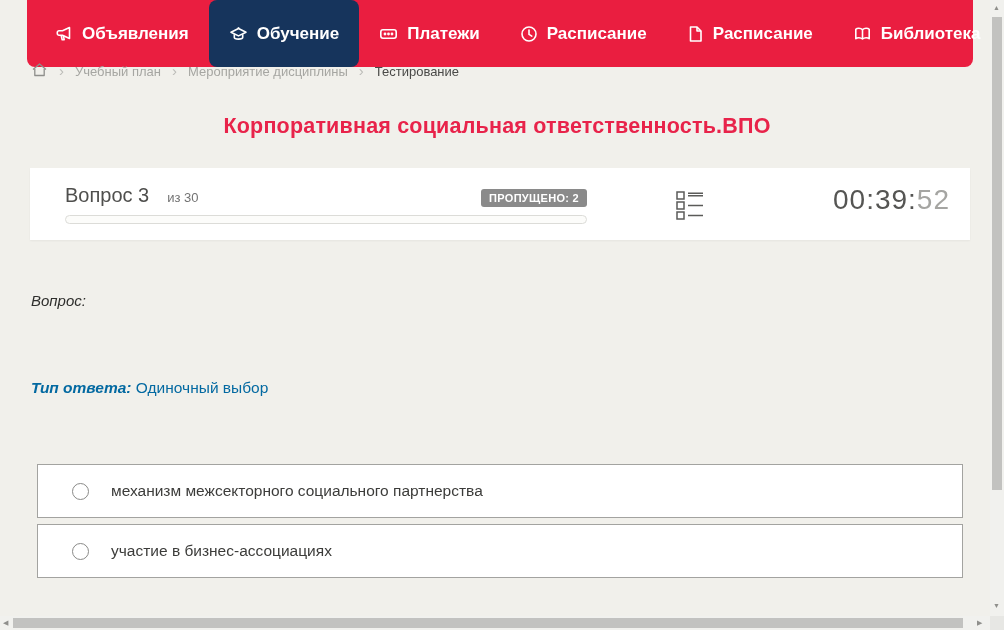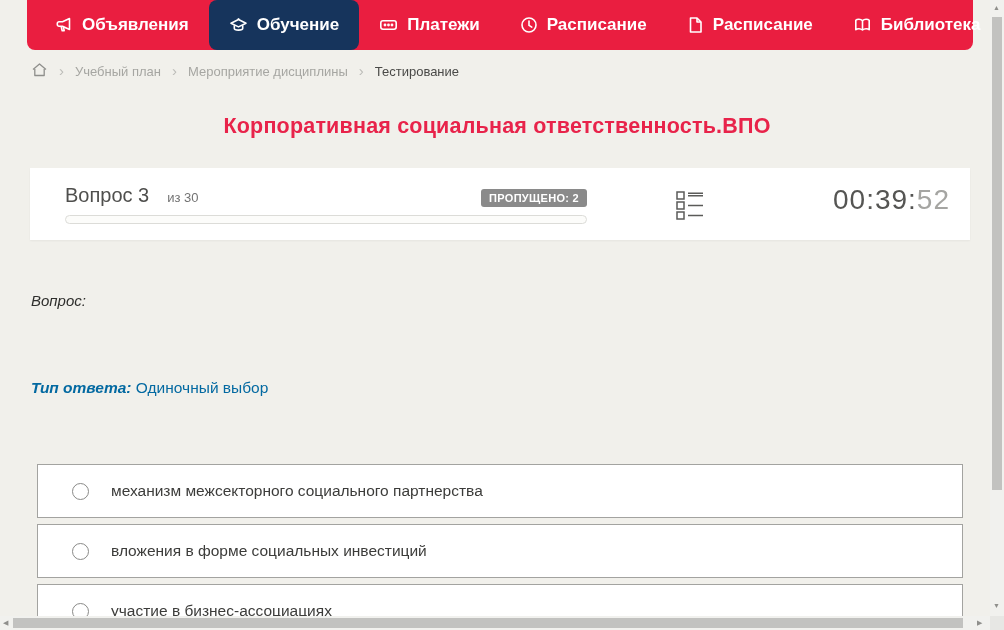--- a/index.html
+++ b/index.html
@@ -1,19 +1,19 @@
 <!DOCTYPE html>
 <html><head>
 <meta charset="utf-8">
 <style>
   html,body{margin:0;padding:0;background:#f1f0eb;font-family:"Liberation Sans","DejaVu Sans",sans-serif;}
   #screen{position:relative;width:1004px;height:630px;overflow:hidden;background:#f1f0eb;}
 
   
-  .nav{position:absolute;left:27px;top:0;width:946px;height:50px;background:#ea1e40;
+  .nav{position:absolute;left:27px;top:0;width:946px;height:67px;background:#ea1e40;
        border-radius:0 0 8px 8px;display:flex;align-items:stretch;padding-left:8px;box-sizing:border-box;}
   .nav-item{display:flex;align-items:center;gap:9px;padding:0 20px;color:#fff;font-size:17px;
             font-weight:700;cursor:pointer;white-space:nowrap;}
   .nav-item.active{background:#16345c;border-radius:8px;}
   .nav-item svg{display:block;}
   .nav-caret{margin-left:2px;opacity:.85;}
 
   
   .crumbs{position:absolute;left:31px;top:62px;display:flex;align-items:center;gap:11px;font-size:13px;}
   .crumb{color:#a6a6a2;cursor:pointer;}
@@ -177,24 +177,20 @@
     <span>Одиночный выбор</span>
   </div>
 
   <div class="options">
     <div class="option">
       <span class="radio"></span>
       <span class="opt-label">механизм межсекторного социального партнерства</span>
     </div>
     <div class="option">
       <span class="radio"></span>
-      <span class="opt-label">вложения в форме социальных инвестиций</span>
-    </div>
-    <div class="option">
-      <span class="radio"></span>
       <span class="opt-label">участие в бизнес-ассоциациях</span>
     </div>
   </div>
 
   <div class="sb-v">
     <span class="sb-arrow" style="left:3px;top:4px;">▲</span>
     <div class="thumb"></div>
     <span class="sb-arrow" style="left:3px;top:602px;">▼</span>
   </div>
   <div class="sb-h">

